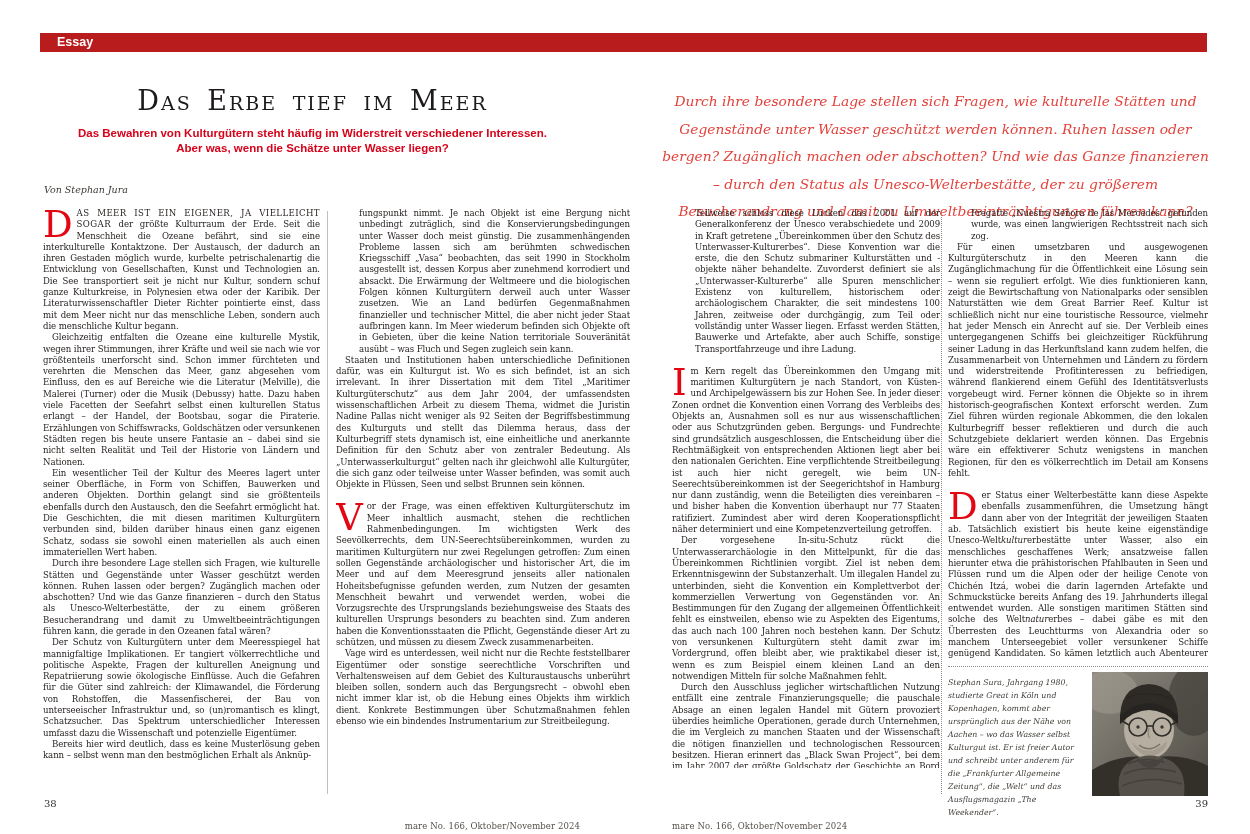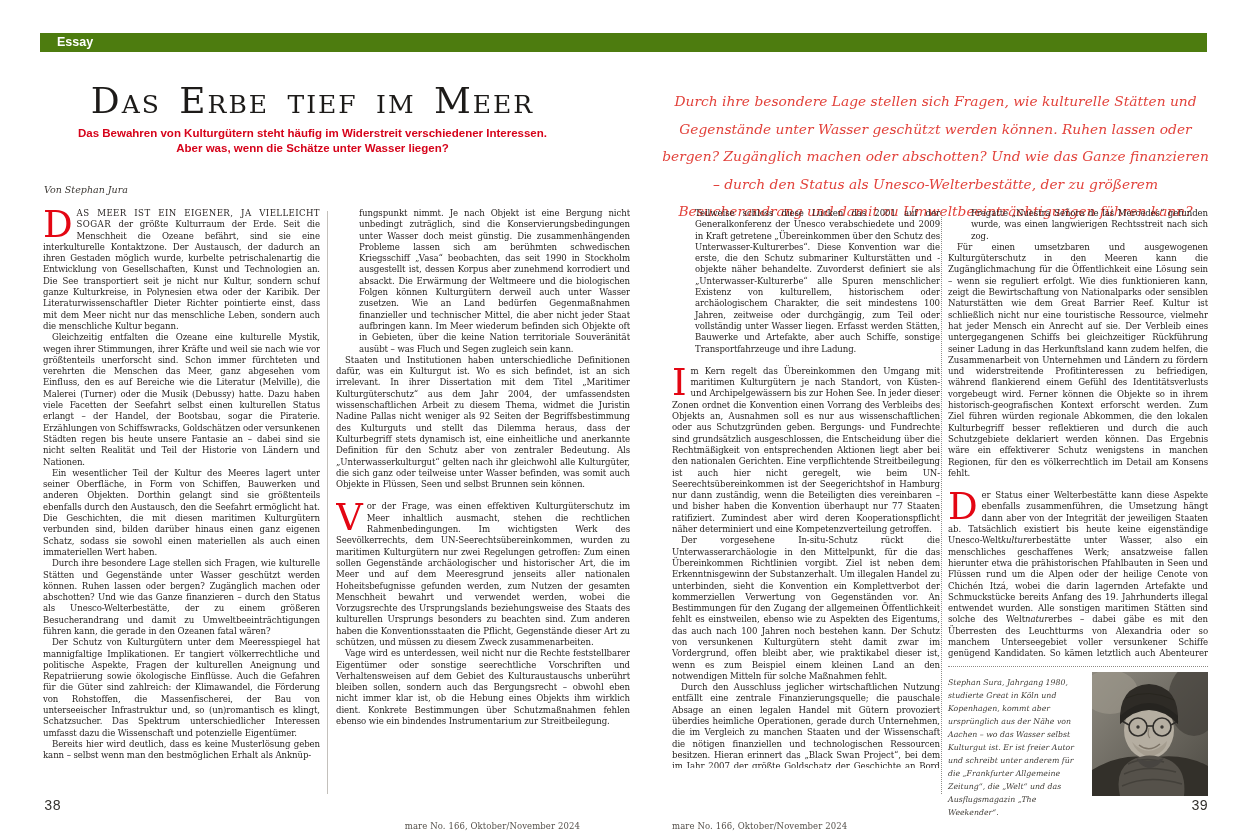--- a/index.html
+++ b/index.html
@@ -1,24 +1,24 @@
 <!DOCTYPE html>
 <html><head>
 <meta charset="utf-8">
 <style>
   html,body{margin:0;padding:0;background:#ffffff;}
   #spread{position:relative;width:1250px;height:834px;background:#ffffff;overflow:hidden;
           font-family:"DejaVu Serif", serif;color:#2a2523;}
   
-  .banner{position:absolute;left:40px;top:33px;width:1167px;height:19px;background:#4d7c0f;}
+  .banner{position:absolute;left:40px;top:33px;width:1167px;height:19px;background:#b91c1c;}
   .banner span{display:block;padding-left:17px;font-family:"Liberation Sans",sans-serif;
                font-weight:bold;font-size:12.5px;line-height:19px;color:#ffffff;}
   
   .title{position:absolute;left:40px;top:84px;width:545px;text-align:center;
-         font-variant-caps:small-caps;font-variant:small-caps;font-size:36px;line-height:34px;
+         font-variant-caps:small-caps;font-variant:small-caps;font-size:27px;line-height:34px;
          letter-spacing:2px;word-spacing:5px;color:#1d1b19;font-weight:500;}
   .subtitle{position:absolute;left:40px;width:545px;text-align:center;color:#d6031a;
             font-family:"Liberation Sans",sans-serif;font-weight:bold;font-size:11.5px;line-height:15px;}
   .sub1{top:126px;} .sub2{top:141px;}
   .byline{position:absolute;left:44px;top:184px;font-style:italic;font-size:9.5px;color:#3c3834;}
   
   .pullquote{position:absolute;left:658px;top:88px;width:555px;height:112px;text-align:center;
              font-style:italic;font-size:13.8px;line-height:27.5px;color:#e2423b;}
   
   .col{position:absolute;text-align:justify;font-size:8.6px;line-height:11.3px;
@@ -38,21 +38,21 @@
   .rule-h-bio{position:absolute;left:948px;top:666px;width:260px;border-top:1px dotted #8d8a85;}
   
   .bio{position:absolute;left:948px;top:676px;width:138px;font-style:italic;font-size:7.8px;
        line-height:13px;color:#44403b;text-align:left;}
   .photo{position:absolute;left:1092px;top:672px;width:116px;height:124px;}
   .endmark{font-family:"DejaVu Sans",sans-serif;color:#8a857d;font-size:8px;}
   
   .footer{position:absolute;top:799px;font-size:8.5px;color:#55504a;letter-spacing:0.1px;margin-top:22px;}
   .footer-left{left:40px;width:540px;text-align:right;}
   .footer-right{left:672px;width:300px;text-align:left;}
-  .pagenum{position:absolute;top:798px;font-size:14px;color:#33302c;font-family:Liberation Mono, monospace;}
+  .pagenum{position:absolute;top:798px;font-size:10px;color:#33302c;}
   .pn-left{left:44px;} .pn-right{left:1186px;width:22px;text-align:right;}
   i{font-style:italic;}
 </style>
 </head>
 <body>
 
 <div id="spread">
 
   <div class="banner">
     <span>Essay</span>

